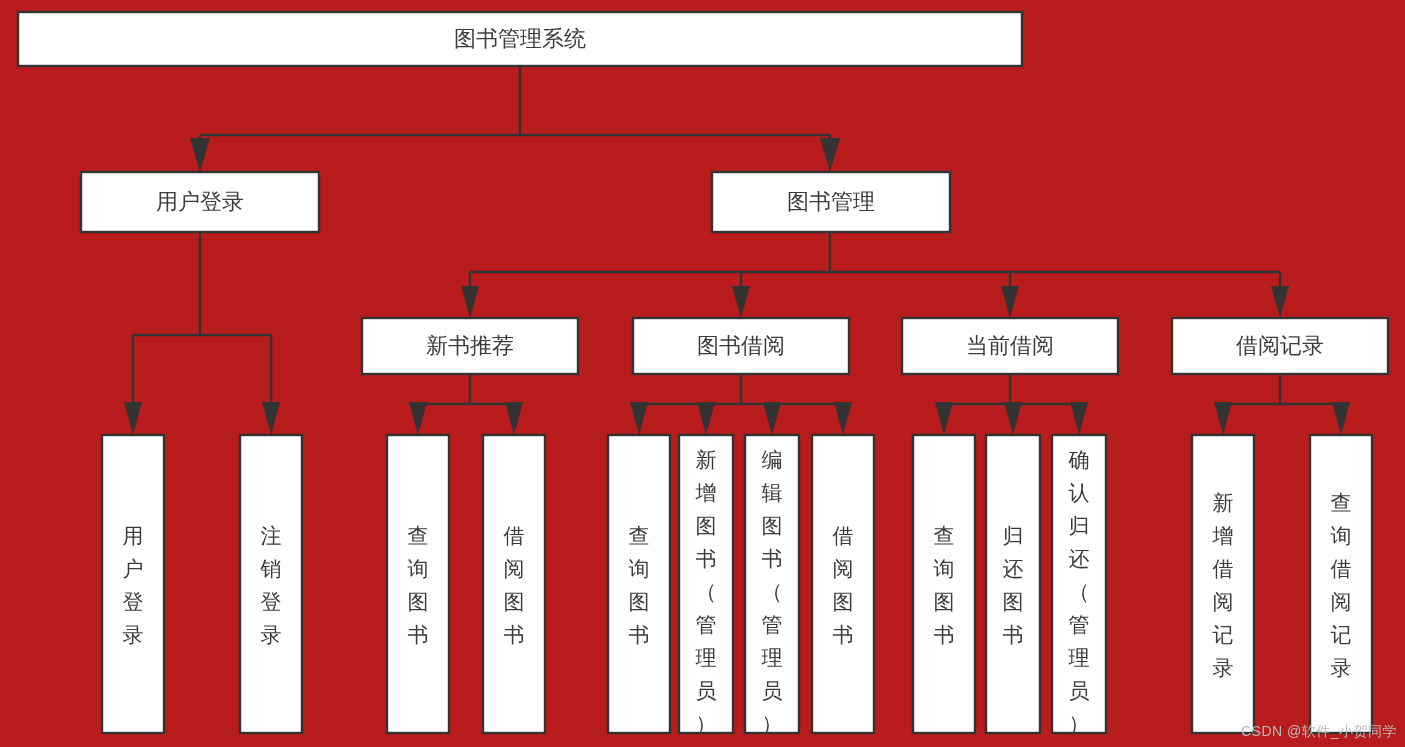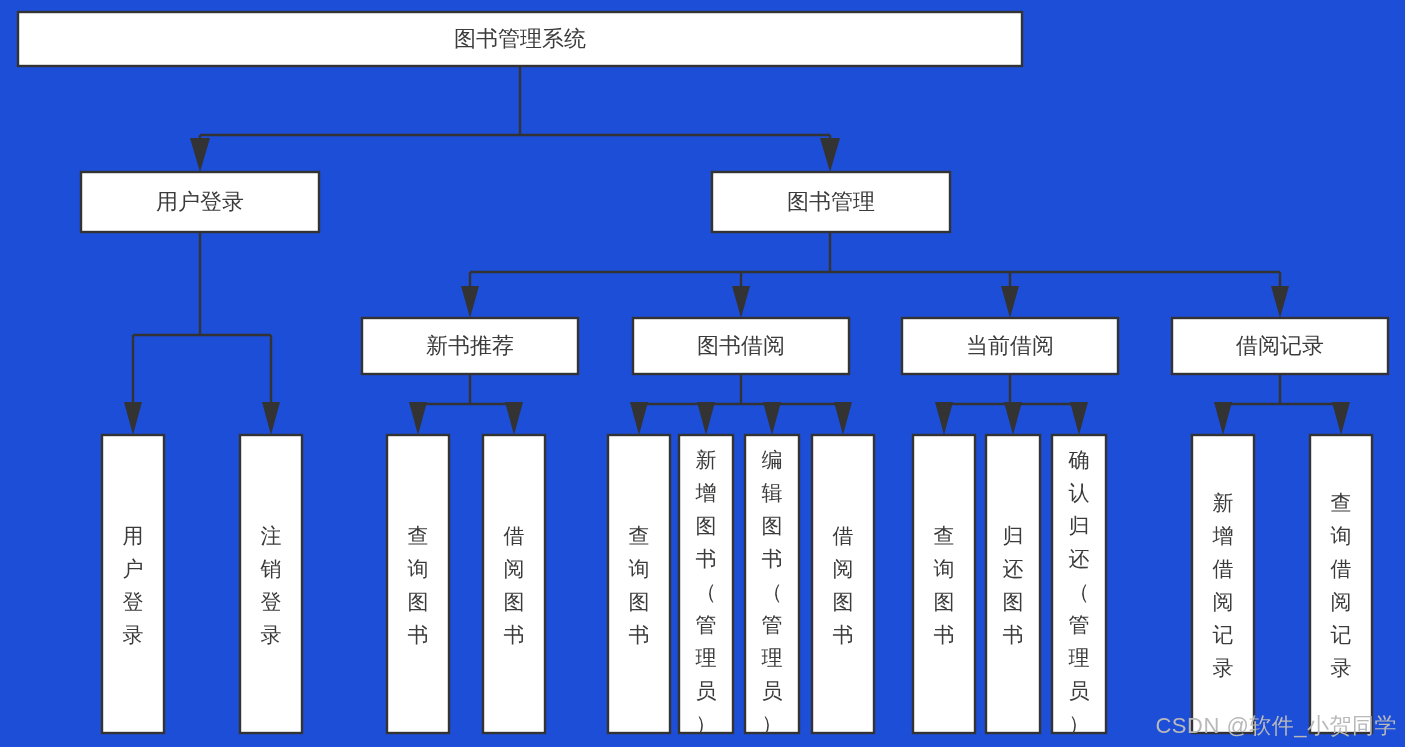--- a/index.html
+++ b/index.html
@@ -4,21 +4,21 @@
 <style>
   html, body {
     margin: 0;
     padding: 0;
     background: #ffffff;
   }
   #canvas-wrap {
     position: relative;
     width: 1405px;
     height: 747px;
-    background: #1d4ed8;
+    background: #b91c1c;
     font-family: "Liberation Sans", "DejaVu Sans", sans-serif;
     overflow: hidden;
   }
   svg#diagram {
     position: absolute;
     top: 0;
     left: 0;
     width: 1405px;
     height: 747px;
     display: block;
@@ -49,21 +49,21 @@
     fill: #3b3b3b;
     font-size: 21px;
     font-family: "Liberation Sans", "DejaVu Sans", sans-serif;
     text-anchor: middle;
   }
   .watermark {
     position: absolute;
     right: 8px;
     bottom: 6px;
     color: #b9b9b9;
-    font-size: 22px;
+    font-size: 14px;
     letter-spacing: 0.5px;
     white-space: nowrap;
     font-family: "Liberation Sans", "DejaVu Sans", sans-serif;
     pointer-events: none;
   }
 </style>
 </head>
 <body>
 
 <div id="canvas-wrap">

